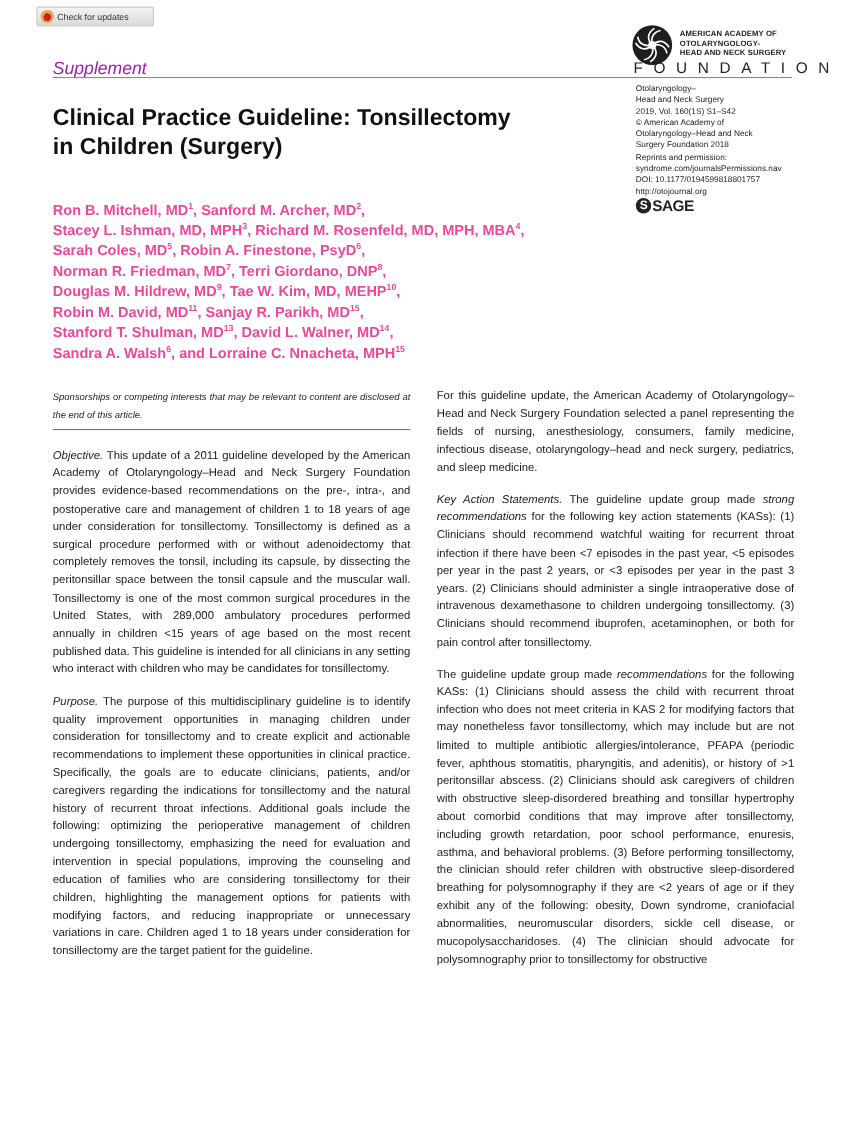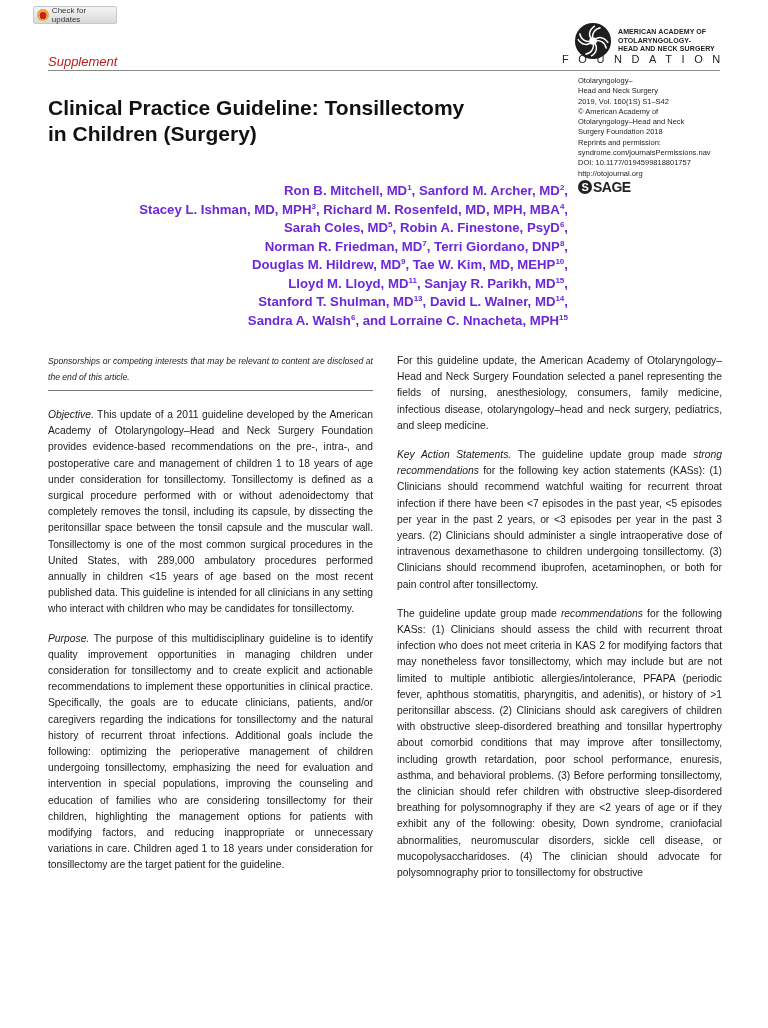--- a/index.html
+++ b/index.html
@@ -1,64 +1,64 @@
 <!DOCTYPE html>
 <html><head>
 <meta charset="utf-8">
 <style>
   * { box-sizing: border-box; margin: 0; padding: 0; }
   html, body { width: 768px; height: 1028px; background: #ffffff; overflow: hidden; }
   body { position: relative; font-family: "Liberation Sans", "DejaVu Sans", sans-serif; color: #1a1a1a; }
 
   .check-updates {
-    position: absolute; left: 33px; top: 6px; width: 84px; height: 18px;
+    position: absolute; left: 33px; top: 6px; width: 107px; height: 18px;
     background: linear-gradient(#f4f4f4, #d9d9d9);
     border: 1px solid #c8c8c8; border-radius: 2px;
     display: flex; align-items: center; gap: 3px; padding-left: 3px;
     font-size: 8px; color: #333;
   }
   .check-updates .badge {
     width: 12px; height: 12px; border-radius: 50%;
     background: radial-gradient(circle at 50% 55%, #c8202b 0 38%, #e9a83b 40% 70%, #5a6fa8 72%);
   }
 
   .supplement {
     position: absolute; left: 48px; top: 54px;
-    font-size: 13px; font-style: italic; color: #b91c1c;
+    font-size: 16px; font-style: italic; color: #a21caf;
   }
   .header-rule {
     position: absolute; left: 48px; top: 70px; width: 672px; height: 1px; background: #8a8a8a;
   }
 
   .aao-logo { position: absolute; left: 574px; top: 22px; display: flex; align-items: center; gap: 6px; }
   .aao-swirl { width: 38px; height: 38px; }
   .aao-text { font-size: 7px; font-weight: bold; line-height: 8.5px; color: #222; letter-spacing: 0.1px; }
   .foundation {
-    position: absolute; left: 562px; top: 53px;
-    font-size: 11px; letter-spacing: 9.6px; color: #222; text-align: right;
+    position: absolute; left: 576px; top: 53px;
+    font-size: 14px; letter-spacing: 9.6px; color: #222; text-align: right;
   }
 
   .meta {
     position: absolute; left: 578px; top: 76px; width: 180px;
     font-size: 7.5px; line-height: 10.3px; color: #222;
   }
   .sage { margin-top: 1px; font-size: 14px; font-weight: bold; color: #222; display: flex; align-items: center; letter-spacing: -0.5px; }
   .sage .s-circle {
     width: 14px; height: 14px; border-radius: 50%; background: #222; color: #fff;
     font-size: 11px; display: inline-flex; align-items: center; justify-content: center; margin-right: 1px;
   }
 
   .title {
     position: absolute; left: 48px; top: 95px; width: 520px;
     font-size: 21px; font-weight: bold; line-height: 26px; color: #111;
   }
 
   .authors {
     position: absolute; left: 48px; top: 182px; width: 520px;
-    font-size: 13.2px; font-weight: bold; line-height: 18.5px; color: #6d28d9; text-align: right;
+    font-size: 13.2px; font-weight: bold; line-height: 18.5px; color: #ec4899;
   }
   .authors sup { font-size: 8px; vertical-align: super; line-height: 0; }
 
   .col { position: absolute; top: 353px; width: 325px; font-size: 10.3px; line-height: 16.2px; color: #1a1a1a; text-align: justify; }
   .col-left { left: 48px; }
   .col-right { left: 397px; }
 
   .sponsor { font-size: 8.6px; font-style: italic; line-height: 16px; color: #222; text-align: justify; }
   .sponsor-rule { height: 1px; background: #777; margin: 5px 0 16px 0; }
   .abstract-heading { font-size: 12px; font-weight: bold; margin-bottom: 1px; }
@@ -122,21 +122,21 @@
   <span>Clinical Practice Guideline: Tonsillectomy</span><br>
   <span>in Children (Surgery)</span>
 </h1>
 
 <div class="authors">
   <span><span>Ron B. Mitchell, MD</span><sup>1</sup></span><span>, </span><span><span>Sanford M. Archer, MD</span><sup>2</sup></span><span>,</span><br>
   <span><span>Stacey L. Ishman, MD, MPH</span><sup>3</sup></span><span>, </span><span><span>Richard M. Rosenfeld, MD, MPH, MBA</span><sup>4</sup></span><span>,</span><br>
   <span><span>Sarah Coles, MD</span><sup>5</sup></span><span>, </span><span><span>Robin A. Finestone, PsyD</span><sup>6</sup></span><span>,</span><br>
   <span><span>Norman R. Friedman, MD</span><sup>7</sup></span><span>, </span><span><span>Terri Giordano, DNP</span><sup>8</sup></span><span>,</span><br>
   <span><span>Douglas M. Hildrew, MD</span><sup>9</sup></span><span>, </span><span><span>Tae W. Kim, MD, MEHP</span><sup>10</sup></span><span>,</span><br>
-  <span><span>Lloyd M. Lloyd, MD</span><sup>11</sup></span><span>, </span><span><span>Sanjay R. Parikh, MD</span><sup>15</sup></span><span>,</span><br>
+  <span><span>Robin M. David, MD</span><sup>11</sup></span><span>, </span><span><span>Sanjay R. Parikh, MD</span><sup>15</sup></span><span>,</span><br>
   <span><span>Stanford T. Shulman, MD</span><sup>13</sup></span><span>, </span><span><span>David L. Walner, MD</span><sup>14</sup></span><span>,</span><br>
   <span><span>Sandra A. Walsh</span><sup>6</sup></span><span>, and </span><span><span>Lorraine C. Nnacheta, MPH</span><sup>15</sup></span>
 </div>
 
 <div class="col col-left">
   <div class="sponsor">Sponsorships or competing interests that may be relevant to content are disclosed at the end of this article.</div>
   <div class="sponsor-rule"></div>
   <p class="para"><span class="lead">Objective.</span><span> This update of a 2011 guideline developed by the American Academy of Otolaryngology–Head and Neck Surgery Foundation provides evidence-based recommendations on the pre-, intra-, and postoperative care and management of children 1 to 18 years of age under consideration for tonsillectomy. Tonsillectomy is defined as a surgical procedure performed with or without adenoidectomy that completely removes the tonsil, including its capsule, by dissecting the peritonsillar space between the tonsil capsule and the muscular wall. Tonsillectomy is one of the most common surgical procedures in the United States, with 289,000 ambulatory procedures performed annually in children &lt;15 years of age based on the most recent published data. This guideline is intended for all clinicians in any setting who interact with children who may be candidates for tonsillectomy.</span></p>
   <p class="para"><span class="lead">Purpose.</span><span> The purpose of this multidisciplinary guideline is to identify quality improvement opportunities in managing children under consideration for tonsillectomy and to create explicit and actionable recommendations to implement these opportunities in clinical practice. Specifically, the goals are to educate clinicians, patients, and/or caregivers regarding the indications for tonsillectomy and the natural history of recurrent throat infections. Additional goals include the following: optimizing the perioperative management of children undergoing tonsillectomy, emphasizing the need for evaluation and intervention in special populations, improving the counseling and education of families who are considering tonsillectomy for their children, highlighting the management options for patients with modifying factors, and reducing inappropriate or unnecessary variations in care. Children aged 1 to 18 years under consideration for tonsillectomy are the target patient for the guideline.</span></p>
 </div>

